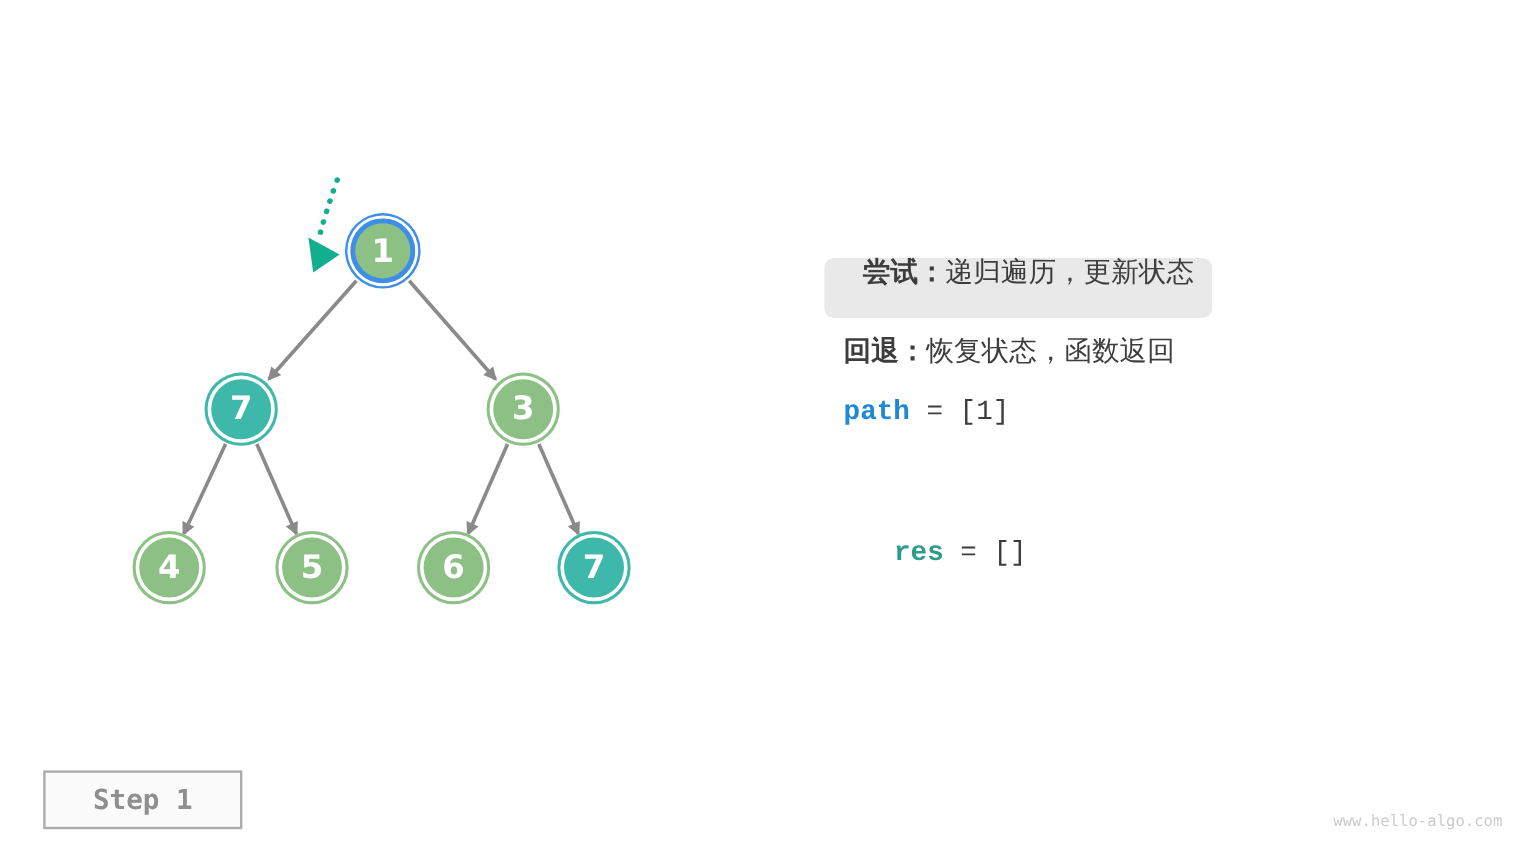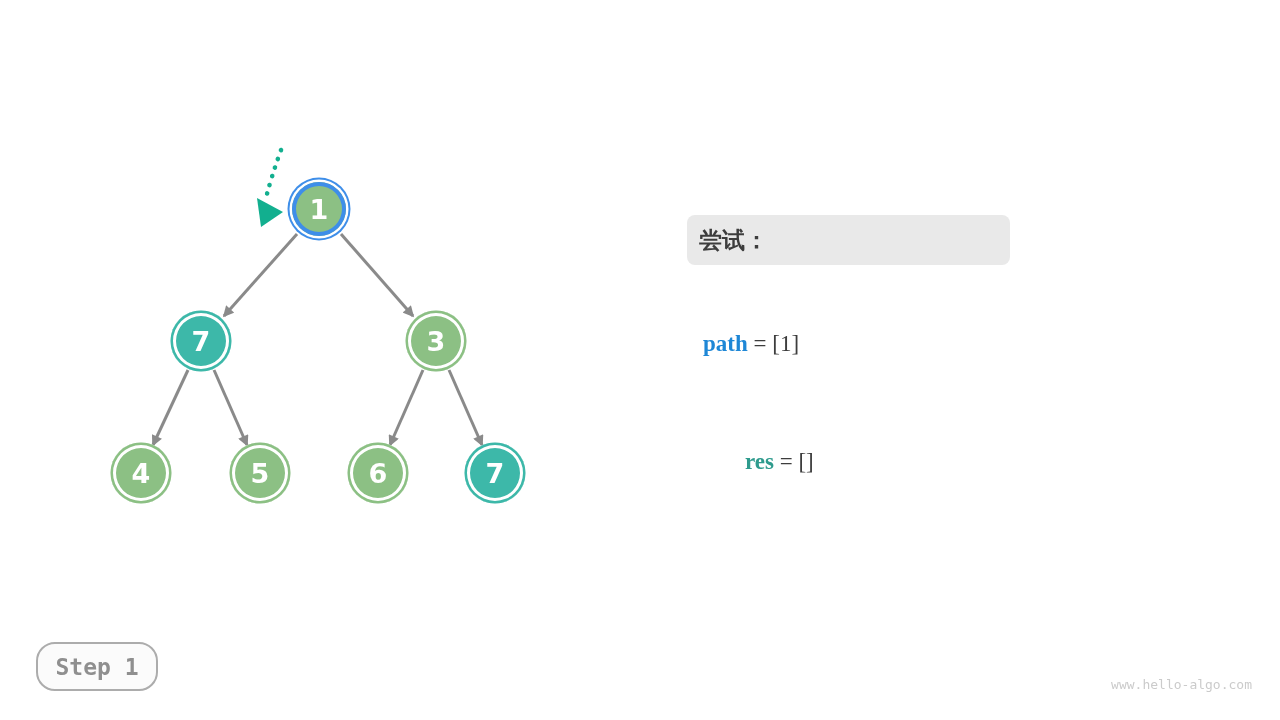--- a/index.html
+++ b/index.html
@@ -32,32 +32,32 @@
   }
   
   .panel-line{
     position:absolute;white-space:nowrap;color:var(--text-dark);
     font-size:23px;line-height:1;
   }
   .cjk-label{font-weight:bold;}
   #try-callout{
     left:687px;top:215px;width:323px;height:50px;
     background:var(--callout-bg);border-radius:8px;
-    display:flex;align-items:center;box-sizing:border-box;padding-left:12px;
+    display:flex;box-sizing:border-box;padding-left:32px;
   }
   #back-line{left:703px;top:281px;}
-  #path-line,#res-line{font-family:Liberation Serif, serif;}
+  #path-line,#res-line{font-family:Liberation Mono, monospace;}
   #path-line{left:703px;top:332px;}
   #res-line{left:703px;top:450px;}
   .var-path{color:var(--code-blue);font-weight:bold;}
   .var-res{color:var(--code-teal);font-weight:bold;margin-left:42px;}
   
   #step-badge{
-    position:absolute;left:36px;top:642px;width:122px;height:49px;
-    background:#fbfbfb;border:2px solid #acacac;border-radius:19px;
+    position:absolute;left:36px;top:642px;width:166px;height:49px;
+    background:#fbfbfb;border:2px solid #acacac;border-radius:0;
     box-sizing:border-box;display:flex;align-items:center;justify-content:center;
     color:var(--muted-gray);font-weight:bold;font-size:23px;
     font-family:"DejaVu Sans Mono","Liberation Mono",monospace;
   }
   
   #watermark{
     position:absolute;right:28px;top:677px;
     color:var(--watermark-gray);font-size:13px;
     font-family:"DejaVu Sans Mono","Liberation Mono",monospace;
   }
@@ -102,22 +102,26 @@
   </div>
   <div class="node green" style="left:378px;top:473px;">
     <span>6</span>
   </div>
   <div class="node teal" style="left:495px;top:473px;">
     <span>7</span>
   </div>
 
   <div class="panel-line" id="try-callout">
     <span class="cjk-label">尝试：</span>
+      <span>递归遍历，更新状态</span>
   </div>
 
+  <div class="panel-line" id="back-line">
+    <span class="cjk-label">回退：</span><span>恢复状态，函数返回</span>
+  </div>
 
   <div class="panel-line" id="path-line">
     <span class="var-path">path</span>
     <span>= [1]</span>
   </div>
 
   <div class="panel-line" id="res-line">
     <span class="var-res">res</span>
     <span>= []</span>
   </div>

